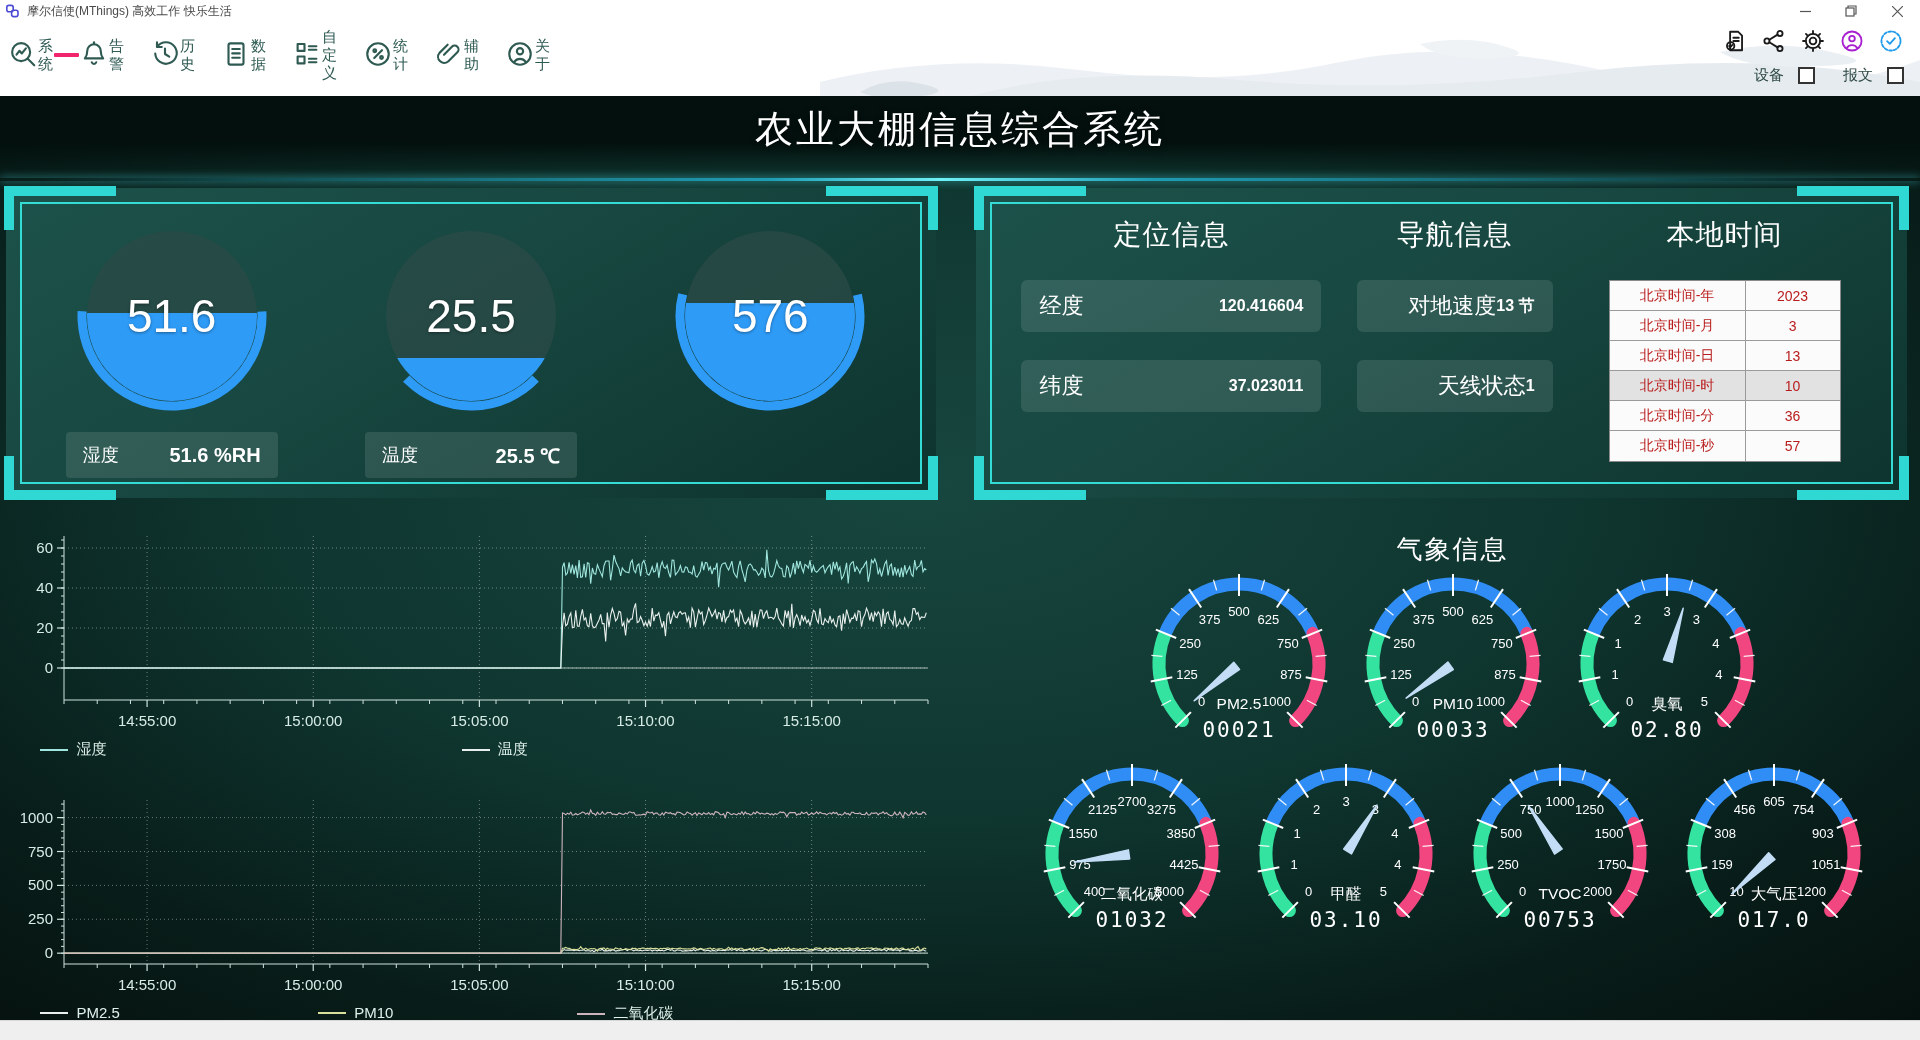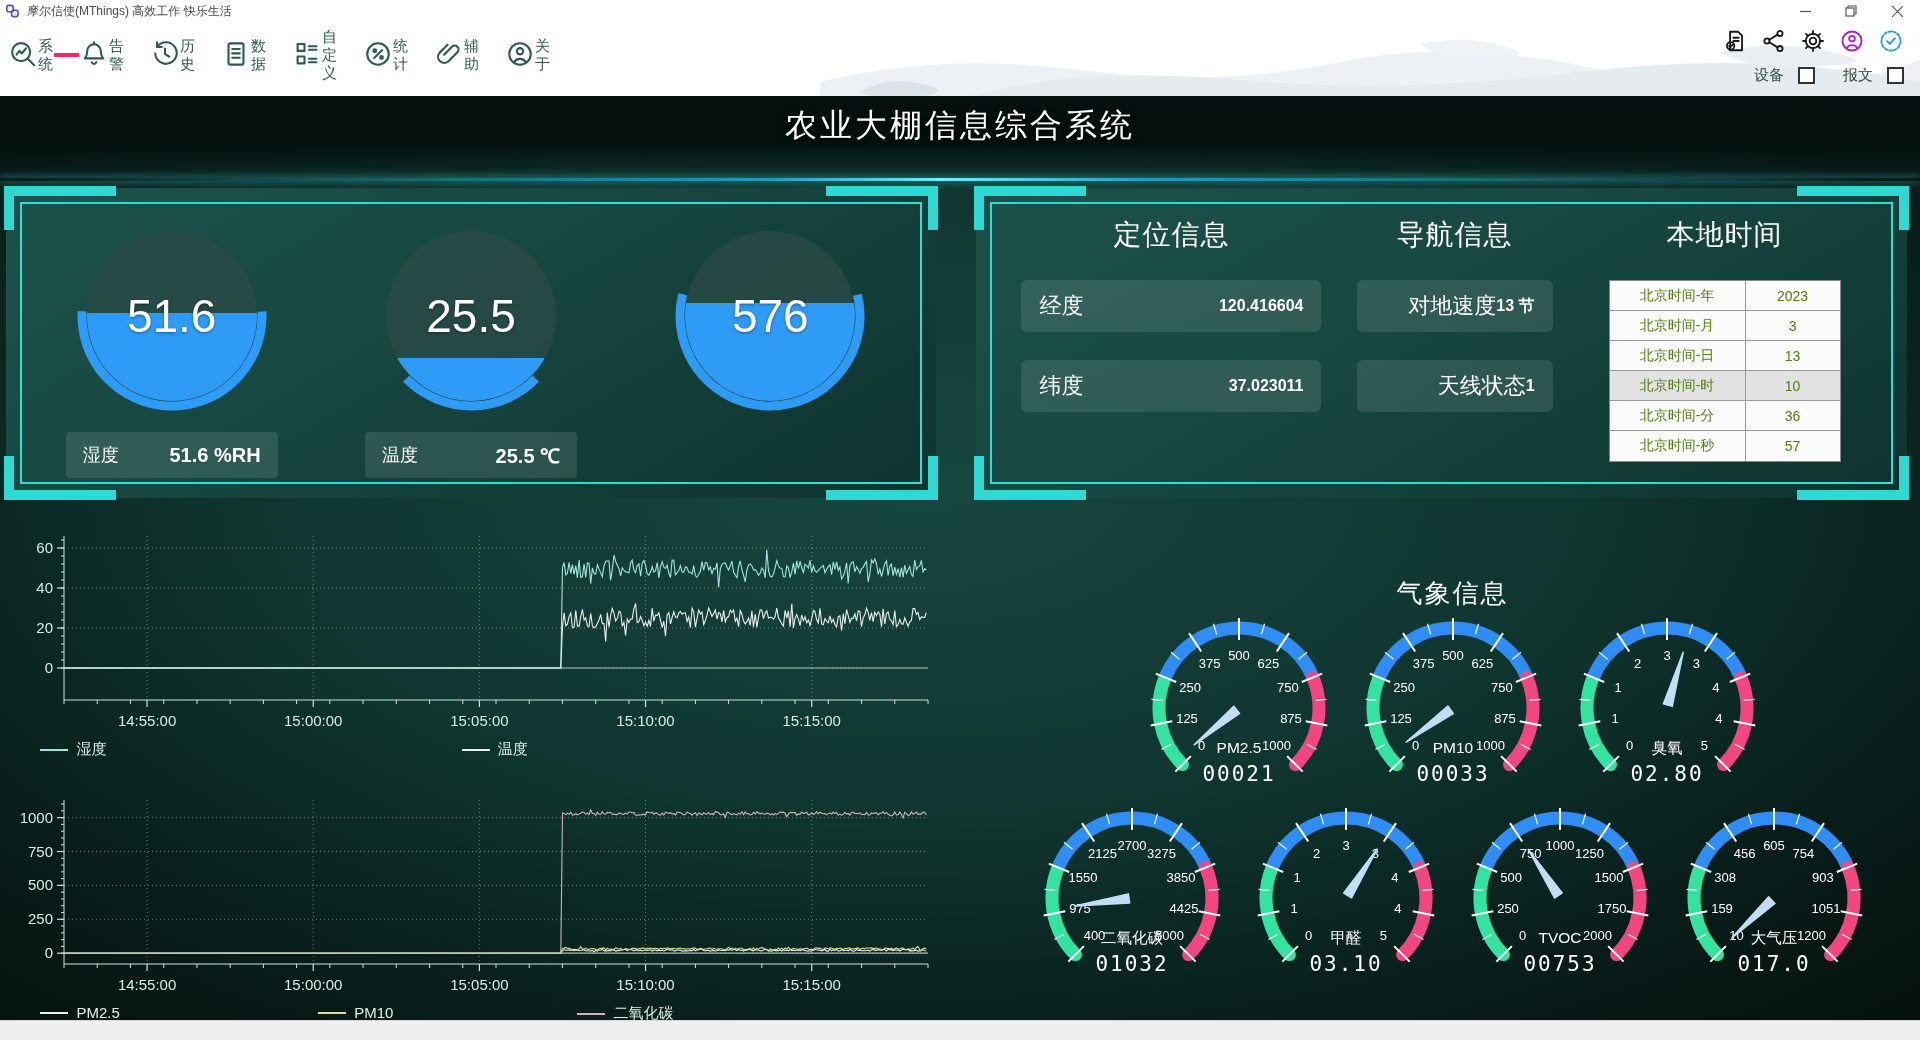--- a/index.html
+++ b/index.html
@@ -30,21 +30,21 @@
   .tg-label { font-size:15px; color:#2e4a44; }
   .tg-box { width:17px; height:17px; border:2px solid #333; background:#fff; margin-left:6px; }
   .toggle-item { display:flex; align-items:center; margin-left:14px;gap:8px; }
 
   
   .dashboard { position:absolute; left:0; top:96px; width:1920px; height:924px;
     background: radial-gradient(ellipse 1500px 760px at 48% 42%, #17473f 0%, #0f352f 45%, #081d19 75%, #050f0d 100%); }
   .dash-topshade { position:absolute; left:0; top:0; width:100%; height:84px;
     background:linear-gradient(#03100d 55%, rgba(3,16,13,0)); }
   .main-title { position:absolute; top:8px; left:0; width:100%; text-align:center; color:#fff;
-    font-size:32px; letter-spacing:3px; text-shadow:0 2px 6px rgba(0,0,0,.6); }
+    font-size:38px; letter-spacing:3px; text-shadow:0 2px 6px rgba(0,0,0,.6); }
   .glow-line { position:absolute; top:82px; left:0; width:100%; height:3px;
     background:linear-gradient(90deg, rgba(47,216,210,0) 2%, #1e9cb4 40%, #6ff0f6 49%, #1e9cb4 60%, rgba(47,216,210,0) 98%);
     box-shadow:0 0 8px rgba(80,230,240,.7); }
 
   
   .panel { position:absolute; background:linear-gradient(150deg,#1c524b 0%, #174740 45%, #0e332e 100%); }
   .panel .inner-border { position:absolute; inset:14px; border:2px solid #35dcd6; pointer-events:none; }
   .br { position:absolute; width:112px; height:44px; pointer-events:none; }
   .br.tl { left:-2px; top:-2px; border-top:10px solid #2fd8d2; border-left:10px solid #2fd8d2; }
   .br.tr { right:-2px; top:-2px; border-top:10px solid #2fd8d2; border-right:10px solid #2fd8d2; }
@@ -73,38 +73,38 @@
   .col-loc { width:38%; }
   .col-nav { width:27%; }
   .col-time { width:35%; }
   .info-title { font-size:28px; letter-spacing:1px; margin-bottom:26px; }
   .info-tile { background:rgba(255,255,255,.11); border-radius:6px; height:52px; display:flex; align-items:center;
     justify-content:space-between; padding:0 18px; margin-bottom:28px; }
   .tile-loc { width:300px; }
   .tile-nav { width:196px;justify-content:flex-end; }
   .info-tile .l { font-size:22px; }
   .info-tile .v { font-size:16px; font-weight:bold; }
-  .time-table { width:232px; border:1px solid #8a8a8a; background:#fbfbfb; color:#4d7c0f; }
+  .time-table { width:232px; border:1px solid #8a8a8a; background:#fbfbfb; color:#b91c1c; }
   .tt-row { display:flex; height:30px; border-bottom:1px solid #9a9a9a; }
   .tt-row:last-child { border-bottom:none; }
   .tt-row.alt { background:#e2e2e2; }
   .tt-cell { display:flex; align-items:center; justify-content:center; font-size:14px; }
   .tt-cell.l { width:136px; border-right:1px solid #9a9a9a; }
   .tt-cell.v { width:94px; }
 
   
   .chart-block { position:absolute; left:8px; width:926px; }
   #chart1 { top:432px; height:258px; }
   #chart2 { top:696px; height:240px; }
   .legend-row { position:relative; height:26px; margin-top:2px; }
   .legend-item { position:absolute; top:0; display:flex; align-items:center; color:#dff0ea; font-size:15px; }
   .lg-line { display:inline-block; width:28px; height:2px; margin-right:8px; }
 
   
-  .weather { position:absolute; left:995px; top:436px; width:915px;margin-top:44px; }
+  .weather { position:absolute; left:995px; top:436px; width:915px; }
   .weather-title { text-align:center; color:#fff; font-size:26px; letter-spacing:2px; height:36px; }
   .gauge-row { display:flex; justify-content:center; }
   .gauge-cell { width:214px; height:190px; }
   .seg-text { font-family:"DejaVu Sans Mono",monospace; letter-spacing:2px; }
 
   .statusbar { position:absolute; left:0; bottom:0; width:1920px; height:20px; background:#efefef; border-top:1px solid #d7d7d7; }
 </style>
 </head>
 <body>
 

